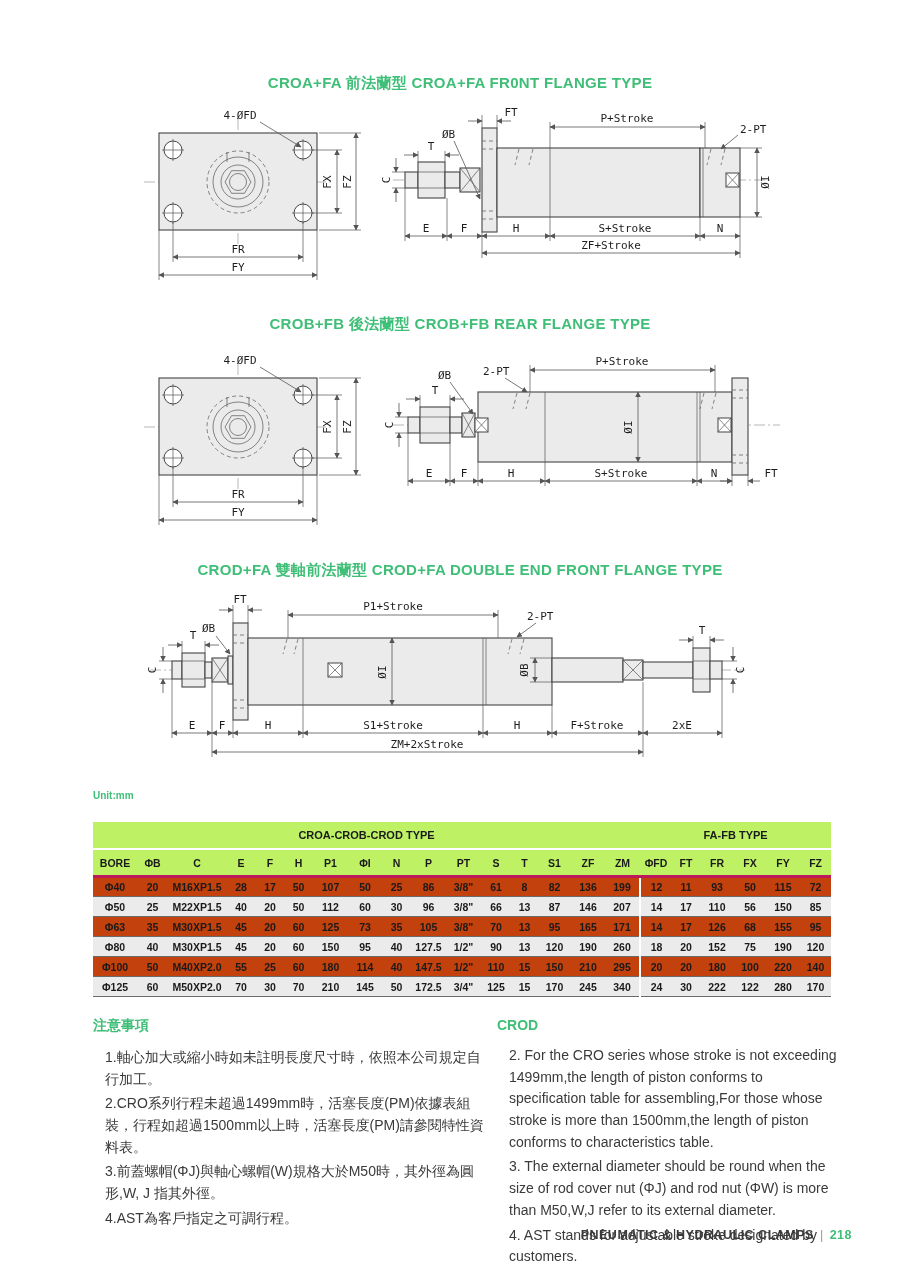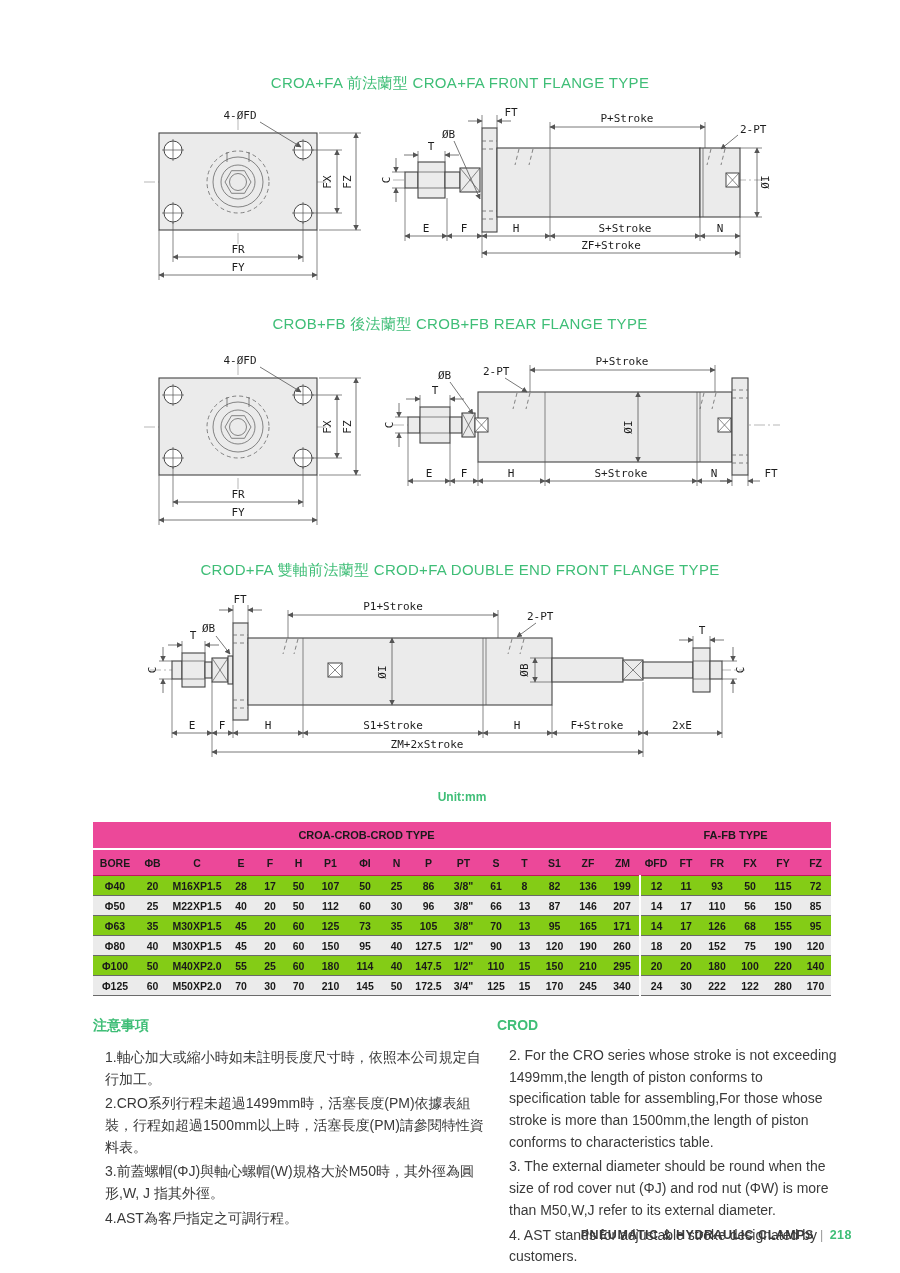--- a/index.html
+++ b/index.html
@@ -1,37 +1,37 @@
 <!DOCTYPE html>
 <html><head>
 <meta charset="utf-8">
 <style>
   html,body{margin:0;padding:0;background:#fff;}
   #page{position:relative;width:900px;height:1273px;background:#ffffff;overflow:hidden;
         font-family:"Liberation Sans",sans-serif;color:#222;}
   .title{position:absolute;left:90px;width:740px;text-align:center;color:#3fbe77;
-         font-size:15px;font-weight:400;letter-spacing:.3px;white-space:nowrap;}
+         font-size:15px;font-weight:700;letter-spacing:.3px;white-space:nowrap;}
   svg.diag{position:absolute;overflow:visible;}
   svg .part{fill:#ebebeb;stroke:#444;stroke-width:1.1;}
   svg .white{fill:#fff;stroke:#444;stroke-width:1;}
   svg .thin{stroke:#555;stroke-width:.7;fill:none;}
   svg .cl{stroke:#999;stroke-width:.7;fill:none;stroke-dasharray:11 3 2 3;}
   svg .hid{stroke:#666;stroke-width:.8;fill:none;stroke-dasharray:4 3;}
   svg .dim{stroke:#555;stroke-width:.8;fill:none;}
   svg text.dlab{font:11px "DejaVu Sans Mono",monospace;fill:#1d1d1d;}
-  .unitmm{position:absolute;left:93px;width:738px;text-align:center;color:#3fbe77;
-          font-size:12px;font-weight:700;}
+  .unitmm{position:absolute;left:93px;width:738px;text-align:left;color:#3fbe77;
+          font-size:10px;font-weight:700;}
   table.spec{position:absolute;left:93px;top:822px;width:738px;border-collapse:collapse;
              table-layout:fixed;font-size:10.5px;}
   table.spec th,table.spec td{padding:0;text-align:center;font-weight:600;color:#1a1a1a;
              white-space:nowrap;overflow:hidden;}
-  table.spec thead th{background:#ec4899;margin-top:20px;}
+  table.spec thead th{background:#bef264;margin-top:20px;}
   tr.group-row th{height:26px;font-size:11px;border-bottom:2px solid #fff;}
-  tr.col-row th{height:25px;border-bottom:1px solid #be185d;}
-  tbody tr{height:20px;background:#84cc16;}
+  tr.col-row th{height:25px;border-bottom:3px solid #be185d;}
+  tbody tr{height:20px;background:#c2410c;}
   tbody tr:nth-child(even){background:#ebebeb;}
   tbody tr td{border-bottom:1px solid #6a6a6a;}
   tbody td.grp{border-left:2px solid #fff;}
   .notes{position:absolute;top:1017px;}
   .notes h3{margin:0 0 12px 0;font-size:14px;color:#3fbe77;font-weight:700;}
   .notes p{margin:0 0 3px 12px;font-size:14px;line-height:1.55;color:#3a3a3a;}
   #notes-zh{left:93px;width:392px;}
   #notes-en{left:497px;width:345px;}
   #footer{position:absolute;top:1228px;right:48px;font-size:12.5px;color:#3a3a3a;
           font-weight:600;letter-spacing:.5px;text-align:right;}

